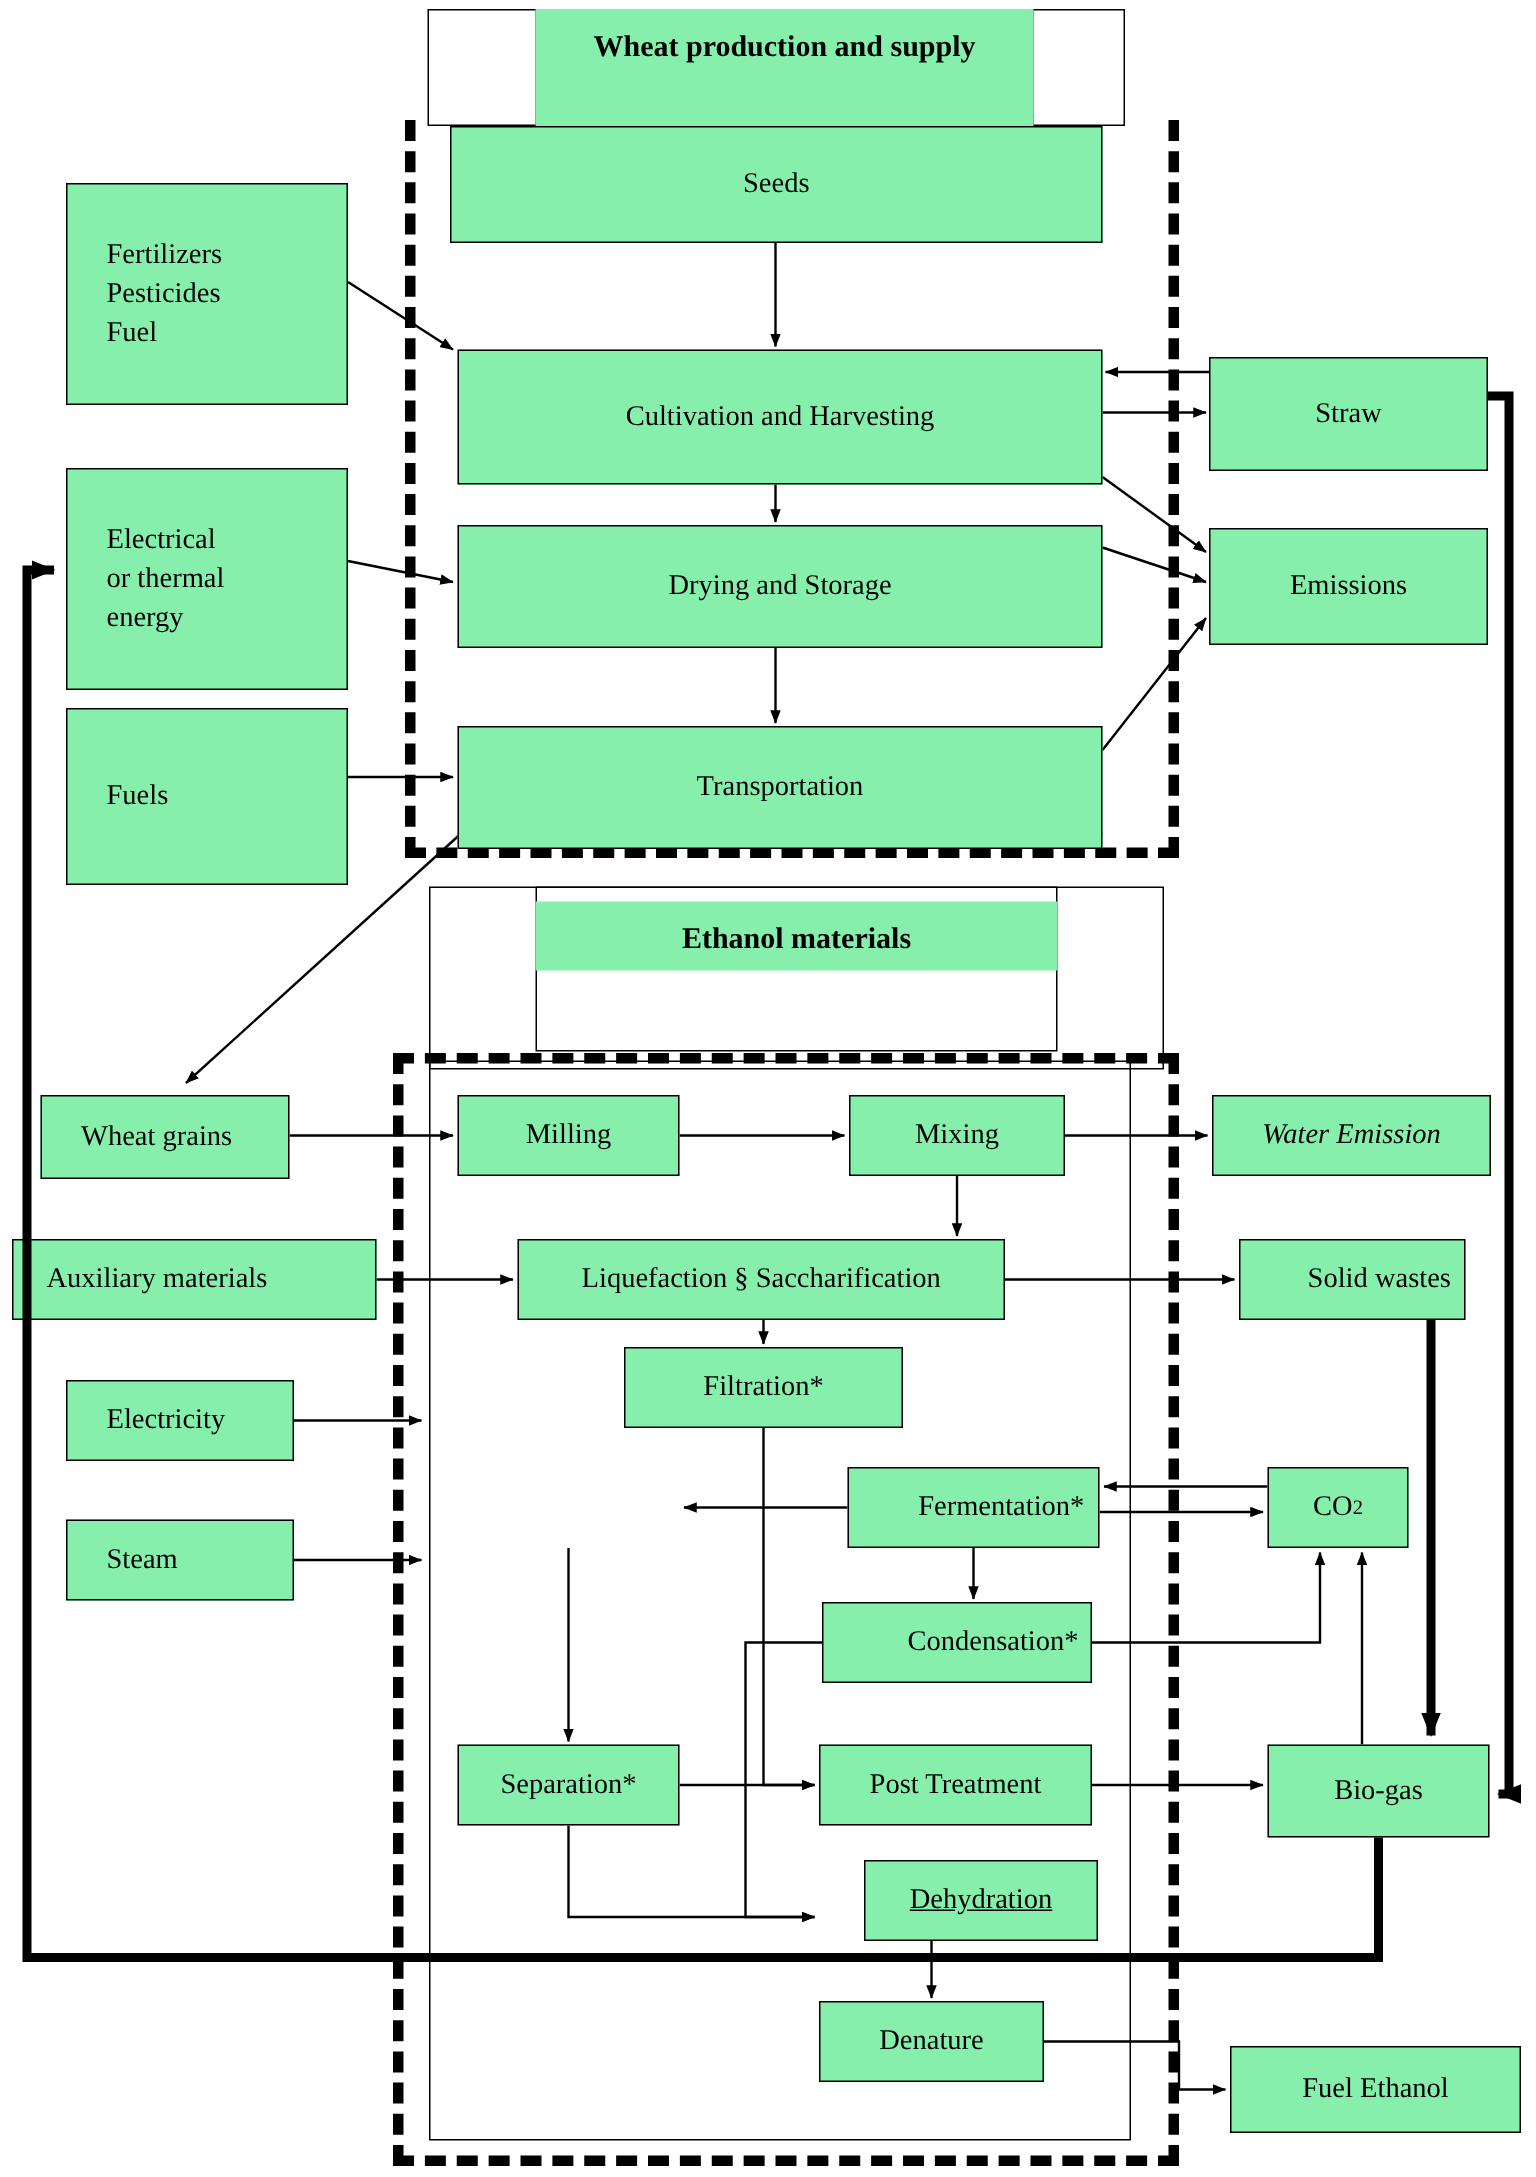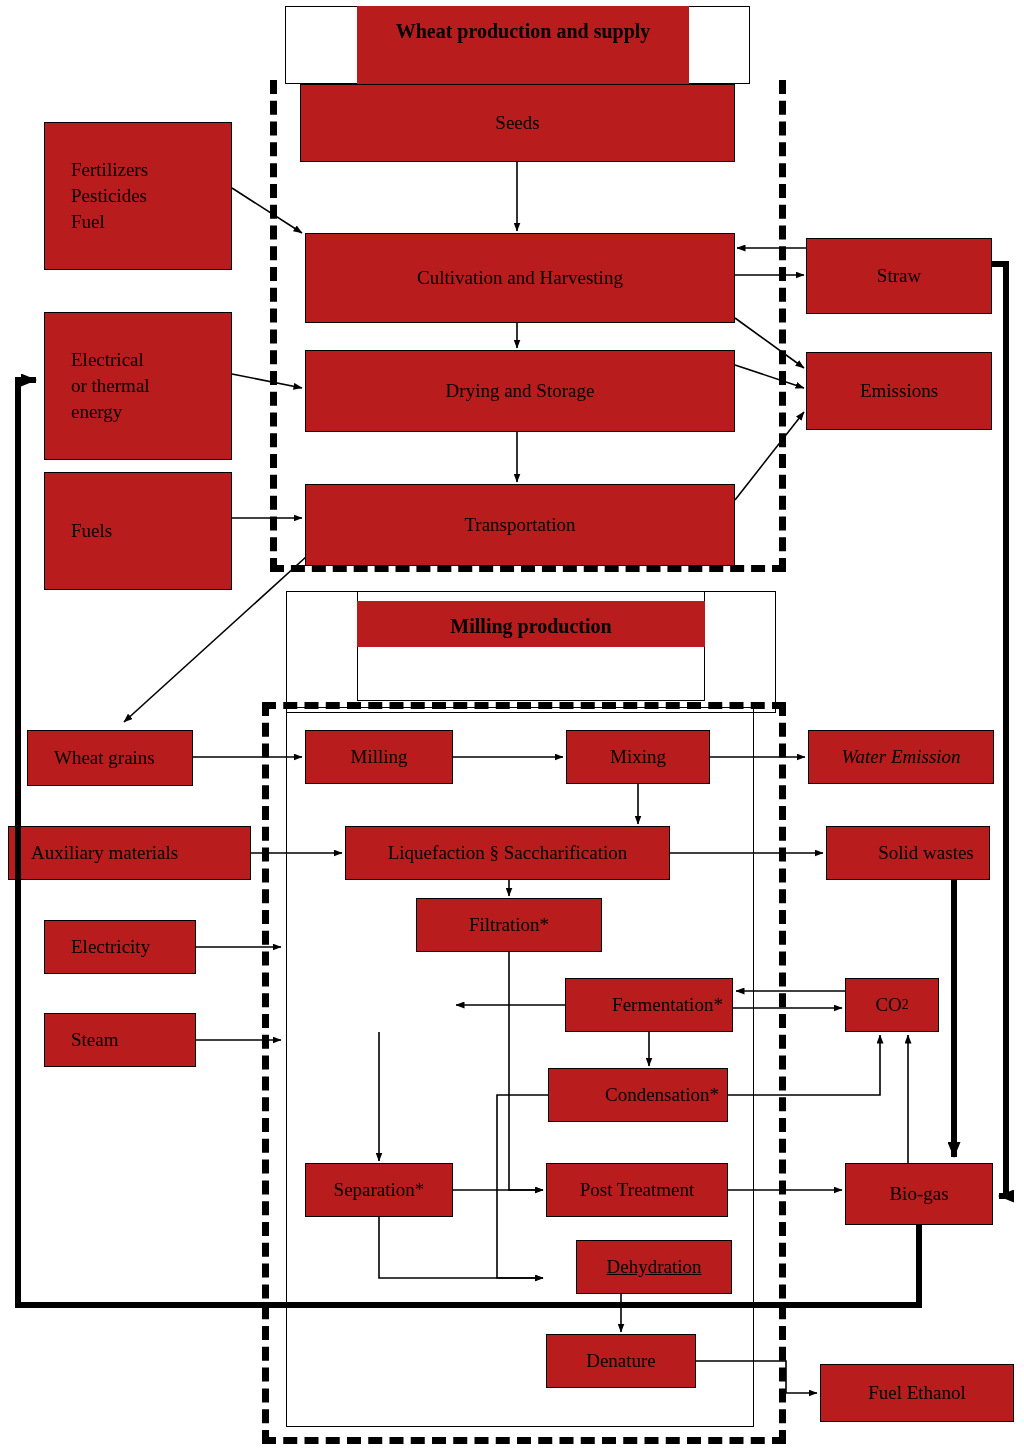--- a/index.html
+++ b/index.html
@@ -6,21 +6,21 @@
   #stage{
     position:relative;
     width:1024px;height:1451px;
     background:#ffffff;
     font-family:"Liberation Serif","DejaVu Serif",serif;
     overflow:hidden;
   }
   .box{
     position:absolute;
     border:1.5px solid #000;
-    background:#b91c1c;
+    background:#86efac;
     box-sizing:border-box;
     display:flex;
     align-items:center;
     justify-content:center;
     text-align:center;
     font-size:19px;
     color:#000;
     line-height:1.38;
     z-index:6;
   }
@@ -39,21 +39,21 @@
 
   <div class="dashed" style="left:270px;top:80px;width:516px;height:492px;border:7px dashed #000;border-top:none;"></div>
   <div class="dashed" style="left:262px;top:702px;width:524px;height:742px;border:7px dashed #000;"></div>
 
   <div class="plain" style="left:285px;top:6px;width:465px;height:78px;"></div>
   <div class="plain" style="left:357px;top:6px;width:332px;height:78px;"></div>
   <div class="box title" style="left:357px;top:6px;width:332px;height:78px;border:none;">Wheat production and supply</div>
 
   <div class="plain" style="left:286px;top:591px;width:490px;height:122px;"></div>
   <div class="plain" style="left:357px;top:591px;width:348px;height:110px;"></div>
-  <div class="box title" style="left:357px;top:601px;width:348px;height:46px;border:none;">Milling production</div>
+  <div class="box title" style="left:357px;top:601px;width:348px;height:46px;border:none;">Ethanol materials</div>
 
   <div class="plain" style="left:286px;top:707px;width:468px;height:720px;"></div>
 
   <div class="box" style="left:300px;top:84px;width:435px;height:78px;">Seeds</div>
 
   <div class="box" style="left:305px;top:233px;width:430px;height:90px;">Cultivation and Harvesting</div>
 
   <div class="box" style="left:305px;top:350px;width:430px;height:82px;">Drying and Storage</div>
 
   <div class="box" style="left:305px;top:484px;width:430px;height:82px;">Transportation</div>
@@ -100,21 +100,21 @@
   <div class="box" style="left:305px;top:1163px;width:148px;height:54px;">Separation*</div>
 
   <div class="box" style="left:546px;top:1163px;width:182px;height:54px;">Post Treatment</div>
 
   <div class="box" style="left:576px;top:1240px;width:156px;height:54px;text-decoration:underline;">Dehydration</div>
 
   <div class="box" style="left:546px;top:1334px;width:150px;height:54px;">Denature</div>
 
   <div class="box" style="left:808px;top:730px;width:186px;height:54px;font-style:italic;">Water Emission</div>
 
-  <div class="box" style="left:826px;top:826px;width:164px;height:54px;padding-left:36px;">Solid wastes</div>
+  <div class="box" style="left:826px;top:826px;width:151px;height:54px;padding-left:36px;">Solid wastes</div>
 
   <div class="box" style="left:845px;top:978px;width:94px;height:54px;">
     <span>CO</span>
       <span class="sub">2</span>
   </div>
 
   <div class="box" style="left:845px;top:1163px;width:148px;height:62px;">Bio-gas</div>
 
   <div class="box" style="left:820px;top:1364px;width:194px;height:58px;">Fuel Ethanol</div>
 

